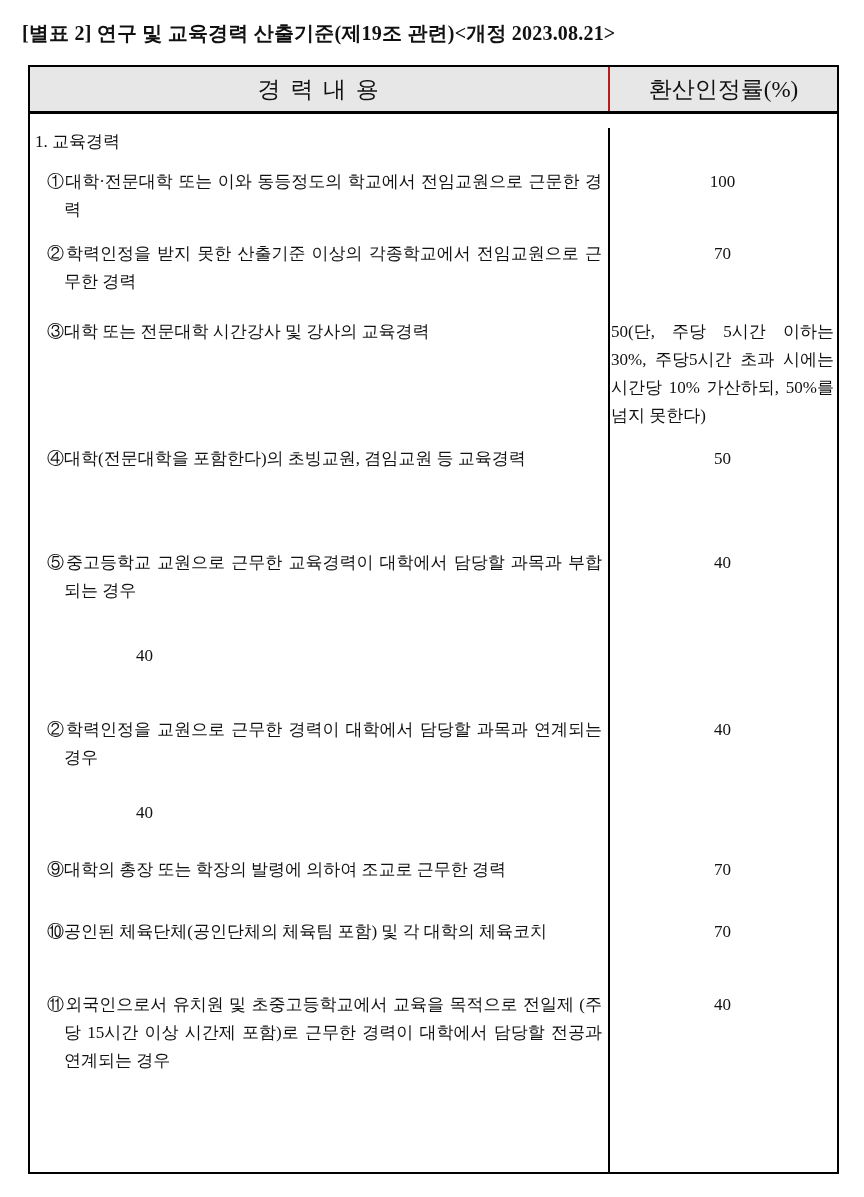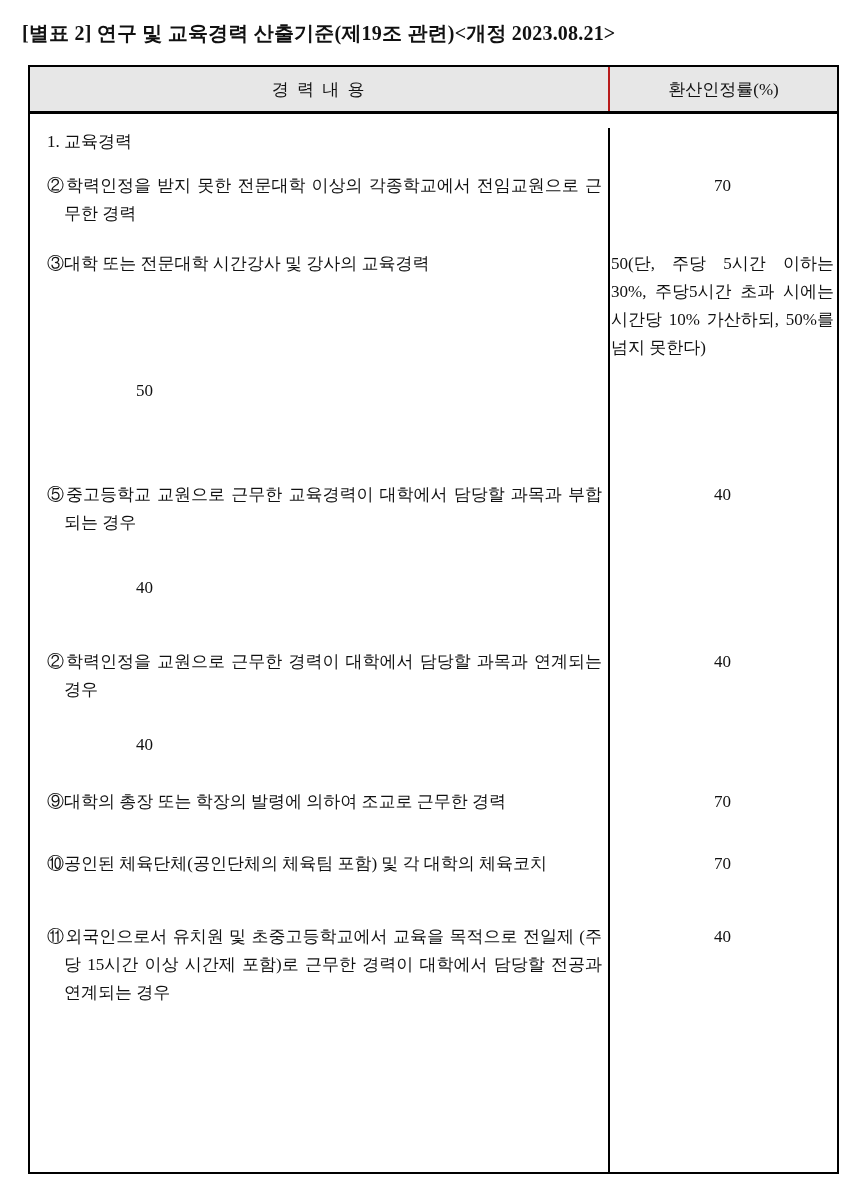--- a/index.html
+++ b/index.html
@@ -27,21 +27,21 @@
   }
 
   .thead {
     display: flex;
     height: 44px;
     background: #e7e7e7;
     border-bottom: 3px solid #000;
   }
   .th {
     display: flex; align-items: center; justify-content: center;
-    font-size: 17px;
+    font-size: 23px;
     box-sizing: border-box;
   }
   .th-content { width: 578px; letter-spacing: 2px; }
   .th-rate { flex: 1; border-left: 2px solid #b91c1c; }
 
   .tbody {
     position: relative;
     height: 1044px;
     font-size: 17px;
     line-height: 28px;
@@ -52,21 +52,21 @@
   }
 
   .trow { display: flex; }
   .td-text {
     width: 578px; box-sizing: border-box;
     padding-left: 34px; padding-right: 6px;
     text-indent: -17px;
     text-align: justify;
   }
   .td-text.section {
-    padding-left: 17px; text-indent: 0; text-align: left;
+    padding-left: 5px; text-indent: 0; text-align: left;
   }
   .td-rate {
     width: 229px; box-sizing: border-box;
     text-align: center;
     padding: 0 4px;
   }
   .td-rate.rate-long {
     text-align: justify;
     padding: 0 3px 0 3px;
   }
@@ -86,32 +86,37 @@
     </div>
 
     <div class="tbody">
       <div class="col-divider"></div>
 
       <div class="trow" style="margin-top:14px">
         <div class="td-text section">1. 교육경력</div>
         <div class="td-rate"></div>
       </div>
 
+      <div class="trow" style="margin-top:12px">
+        <div class="td-text">①대학·전문대학 또는 이와 동등정도의 학교에서 전임교원으로 근문한 경력</div>
+        <div class="td-rate">100</div>
+      </div>
 
       <div class="trow" style="margin-top:16px">
-        <div class="td-text">②학력인정을 받지 못한 전문대학 이상의 각종학교에서 전임교원으로 근무한 경력</div>
+        <div class="td-text">②학력인정을 받지 못한 산출기준 이상의 각종학교에서 전임교원으로 근무한 경력</div>
         <div class="td-rate">70</div>
       </div>
 
       <div class="trow" style="margin-top:22px">
         <div class="td-text">③대학 또는 전문대학 시간강사 및 강사의 교육경력</div>
         <div class="td-rate rate-long">50(단, 주당 5시간 이하는 30%, 주당5시간 초과 시에는 시간당 10% 가산하되, 50%를 넘지 못한다)</div>
       </div>
 
       <div class="trow" style="margin-top:15px">
+        <div class="td-text">④대학(전문대학을 포함한다)의 초빙교원, 겸임교원 등 교육경력</div>
         <div class="td-rate">50</div>
       </div>
 
       <div class="trow" style="margin-top:76px">
         <div class="td-text">⑤중고등학교 교원으로 근무한 교육경력이 대학에서 담당할 과목과 부합되는 경우</div>
         <div class="td-rate">40</div>
       </div>
 
       <div class="trow" style="margin-top:37px">
         <div class="td-rate">40</div>

